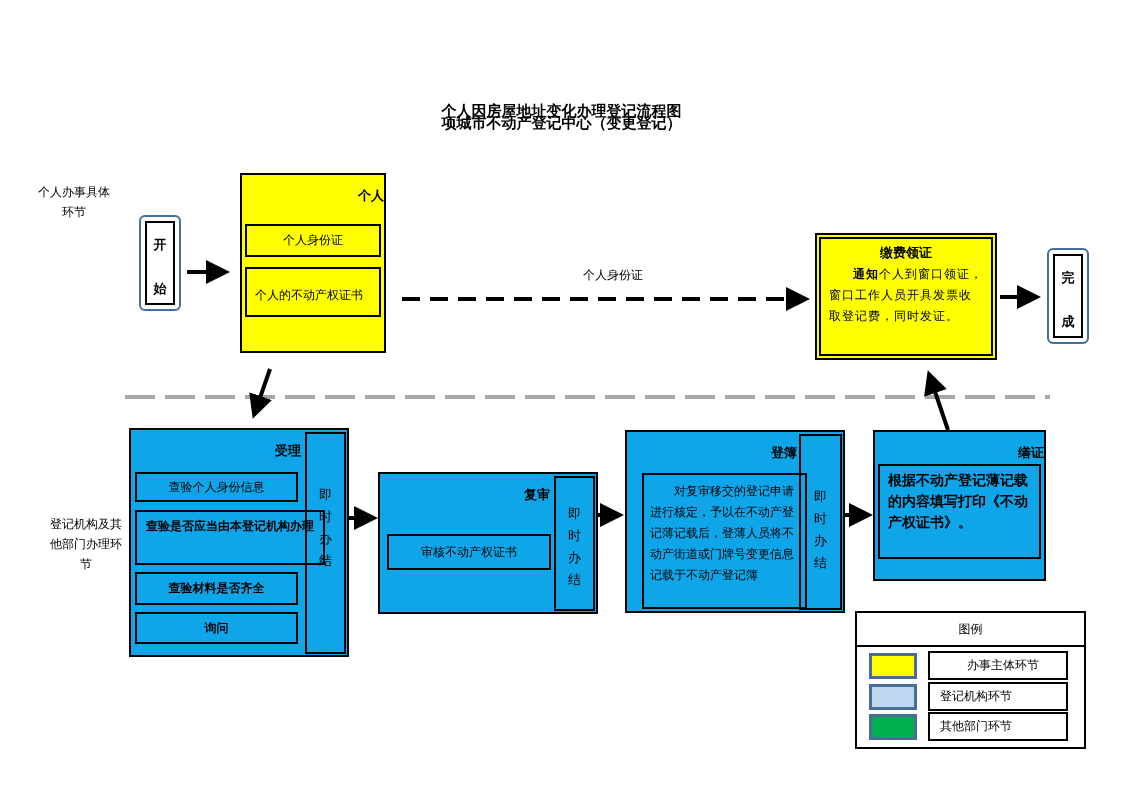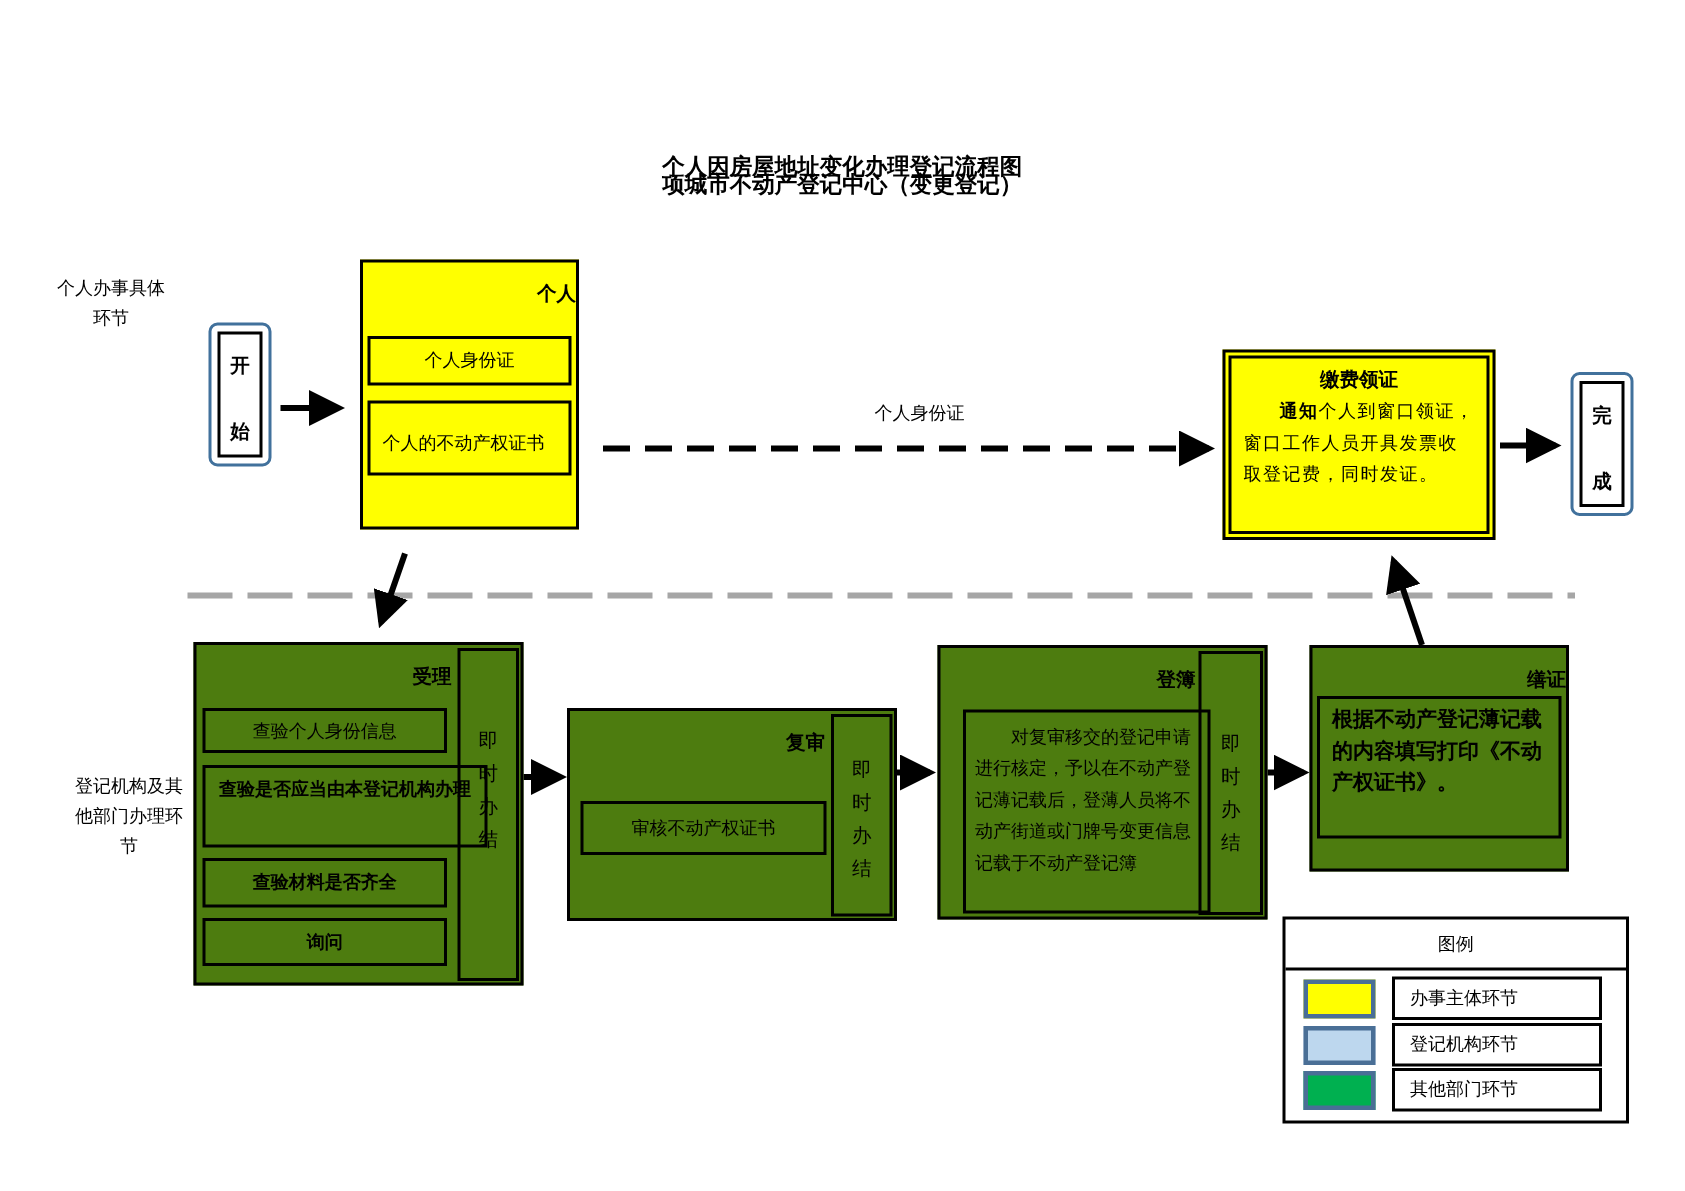--- a/index.html
+++ b/index.html
@@ -2,21 +2,21 @@
 <html><head>
 <meta charset="utf-8">
 <style>
   html, body { margin:0; padding:0; background:#ffffff; }
   body { width:1123px; height:794px; position:relative; overflow:hidden;
          font-family:"DejaVu Sans", sans-serif; color:#000; }
   .abs { position:absolute; }
   .title { font-family:"DejaVu Serif", serif; font-weight:bold; font-size:15px; text-align:center; width:1123px; left:0; }
   .lane-label { font-size:12px; text-align:center; line-height:20px; }
   .yellow { background:#ffff00; }
-  .blue { background:#4d7c0f; }
+  .blue { background:#0ea5e9; }
   .box { border:2px solid #000; box-sizing:border-box; }
   .inner { border:2px solid #000; box-sizing:border-box; position:absolute; }
   .hdr { position:absolute; left:0; right:0; text-align:right; font-weight:bold; font-size:13px; }
   .txt { font-size:12px; }
   .bold { font-weight:bold; }
   .vert { font-size:13px; text-align:center; line-height:22px; }
   .term-outer { border:2px solid #41719c; border-radius:6px; box-sizing:border-box; background:#fff; }
   .term-inner { position:absolute; left:4px; right:4px; top:4px; bottom:4px; border:2px solid #000; box-sizing:border-box;
                 font-weight:bold; font-size:13px; text-align:center; line-height:44px; }
   svg { position:absolute; left:0; top:0; }
@@ -100,18 +100,18 @@
 </div>
 
 <div class="abs box blue" style="left:873px; top:430px; width:173px; height:151px;">
   <div class="hdr" style="top:12px;">缮证</div>
   <div class="inner txt bold" style="left:3px; right:3px; top:32px; height:95px; line-height:21px; padding:4px 8px; font-size:14px;">根据不动产登记薄记载的内容填写打印《不动产权证书》。</div>
 </div>
 
 <div class="abs" style="left:855px; top:611px; width:231px; height:138px; border:2px solid #000; box-sizing:border-box; background:#fff;">
   <div style="height:32px; line-height:32px; text-align:center; font-size:12px; border-bottom:2px solid #000;">图例</div>
   <div class="abs" style="left:12px; top:40px; width:48px; height:26px; border:3px solid #4a6f96; box-sizing:border-box; background:#ffff00;"></div>
-  <div class="abs txt" style="left:71px; top:38px; width:140px; height:29px; border:2px solid #000; box-sizing:border-box; line-height:25px; padding-left:10px;">办事主体环节</div>
+  <div class="abs txt" style="left:71px; top:38px; width:140px; height:29px; border:2px solid #000; box-sizing:border-box; line-height:25px; padding-left:10px;text-align:center;">办事主体环节</div>
   <div class="abs" style="left:12px; top:71px; width:48px; height:26px; border:3px solid #4a6f96; box-sizing:border-box; background:#bdd7ee;"></div>
   <div class="abs txt" style="left:71px; top:69px; width:140px; height:29px; border:2px solid #000; box-sizing:border-box; line-height:25px; padding-left:10px;">登记机构环节</div>
   <div class="abs" style="left:12px; top:101px; width:48px; height:26px; border:3px solid #4a6f96; box-sizing:border-box; background:#00b050;"></div>
   <div class="abs txt" style="left:71px; top:99px; width:140px; height:29px; border:2px solid #000; box-sizing:border-box; line-height:25px; padding-left:10px;">其他部门环节</div>
 </div>
 
 </body></html>

